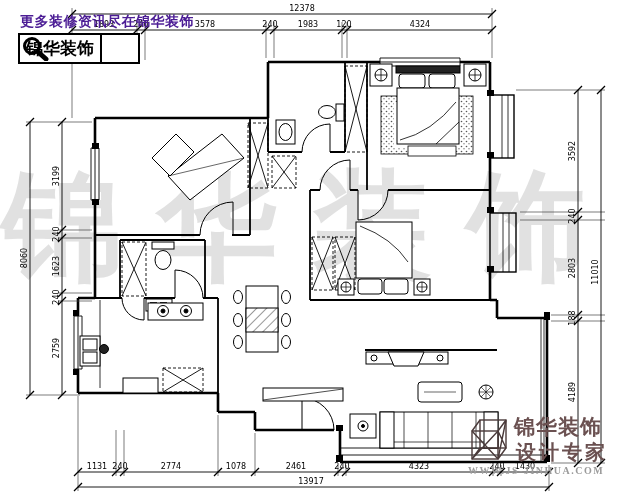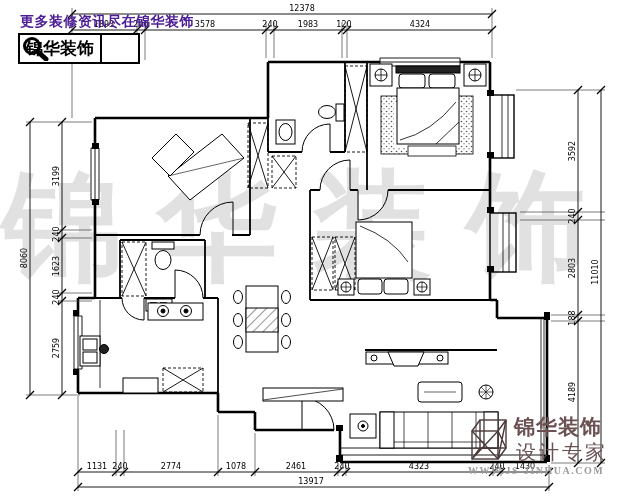--- a/index.html
+++ b/index.html
@@ -14,21 +14,21 @@
            font-weight:bold;font-size:14px;color:#4c1d95;letter-spacing:.5px;z-index:6;}
   .logo-top{position:absolute;left:18px;top:33px;width:118px;height:27px;border:2px solid #000;
             display:flex;align-items:center;background:#fff;z-index:6;}
   .logo-top .txt{flex:1;text-align:center;font-family:"Liberation Serif",serif;font-weight:bold;
             font-size:17px;color:#000;border-right:2px solid #000;height:100%;line-height:27px;}
   .logo-top .mag{width:36px;height:27px;display:flex;align-items:center;justify-content:center;}
   .footer{position:absolute;left:468px;top:413px;z-index:6;}
   .footer .brand{position:absolute;left:46px;top:0;font-family:"Liberation Serif",serif;
             font-weight:bold;font-size:21px;color:#6b5151;letter-spacing:1px;white-space:nowrap;}
   .footer .subtitle{position:absolute;left:48px;top:26px;font-family:"Liberation Serif",serif;
-            font-weight:normal;font-size:20px;color:#6b5151;letter-spacing:3px;white-space:nowrap;}
+            font-weight:bold;font-size:20px;color:#6b5151;letter-spacing:3px;white-space:nowrap;}
   .footer .website{position:absolute;left:0px;top:52px;font-size:10px;font-weight:bold;
             color:#9b9b9b;letter-spacing:1.5px;white-space:nowrap;font-family:Liberation Serif, serif;}
   .cubeicon{position:absolute;left:2px;top:5px;}
   text{font-family:"DejaVu Sans",sans-serif;font-size:8px;fill:#000;}
 </style>
 </head>
 <body>
 
 <div class="canvas">
 

